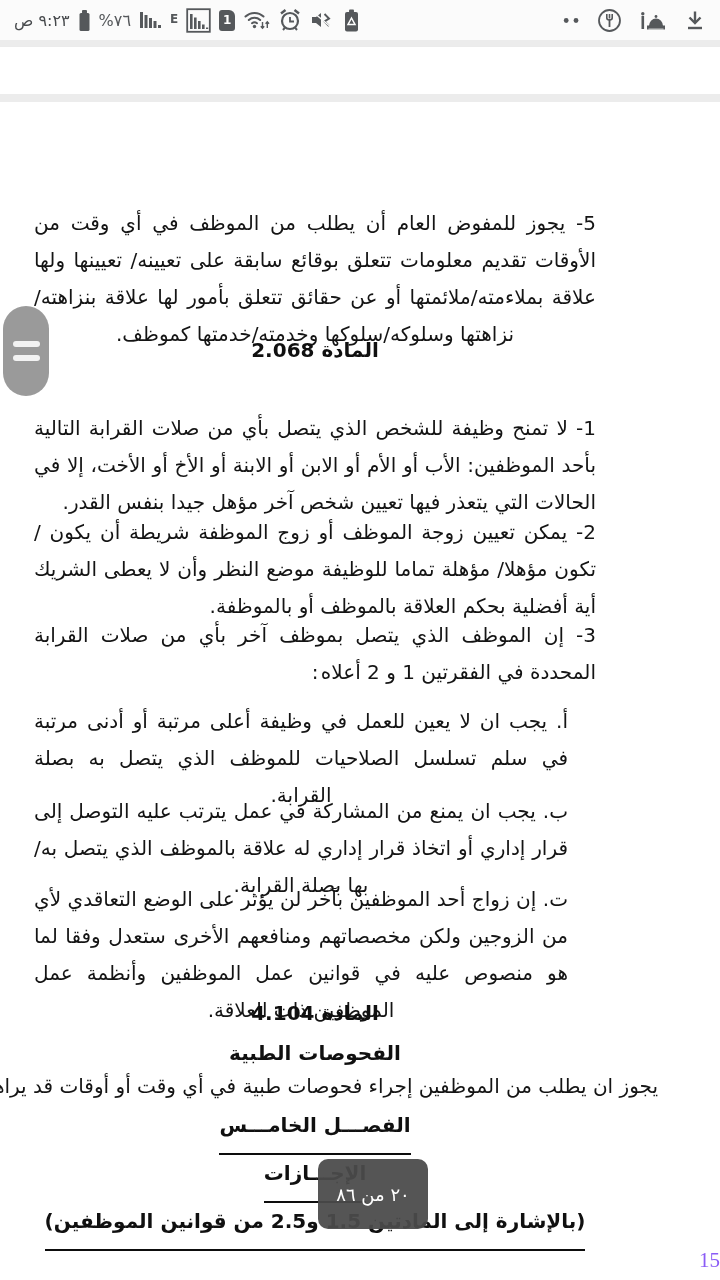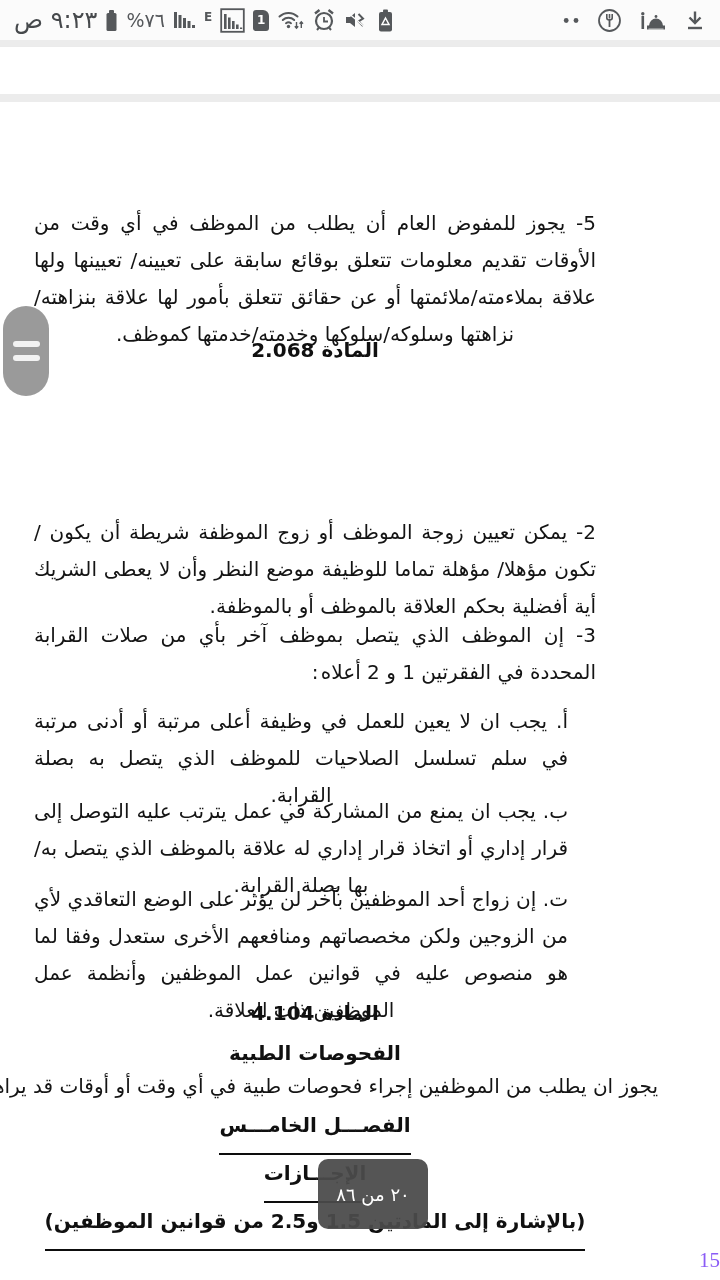--- a/index.html
+++ b/index.html
@@ -9,22 +9,22 @@
   }
   
   .statusbar{
     position:absolute;top:0;left:0;width:720px;height:40px;
     background:#fbfbfb;display:flex;align-items:center;
     justify-content:space-between;padding:0 14px;box-sizing:border-box;
     color:#55585b;
   }
   .sb-group{display:flex;align-items:center;gap:8px;}
   .sb-group.right{gap:17px;}
-  .sb-time{font-size:24px;color:#46494c;white-space:nowrap;}
-  .sb-batt{font-size:19px;white-space:nowrap;}
+  .sb-time{font-size:16px;color:#46494c;white-space:nowrap;}
+  .sb-batt{font-size:16px;white-space:nowrap;}
   .sb-e{font-size:12px;font-weight:bold;align-self:flex-start;margin-top:4px;}
   .sim-badge{
     width:16px;height:21px;background:#55585b;border-radius:3px 6px 3px 3px;
     color:#fff;font-size:12px;font-weight:bold;display:flex;
     align-items:center;justify-content:center;
   }
   .sb-icon{display:block;}
   
   .band-a{position:absolute;top:40px;left:0;width:720px;height:7px;background:#ececec;}
   .prev-page{position:absolute;top:47px;left:0;width:720px;height:47px;background:#ffffff;
@@ -151,20 +151,21 @@
 <div class="band-a"></div>
 <div class="prev-page"></div>
 <div class="band-b"></div>
 
 <div class="page">
 
   <div class="doc-block last-center" style="top:103px">5- يجوز للمفوض العام أن يطلب من الموظف في أي وقت من الأوقات تقديم معلومات تتعلق بوقائع سابقة على تعيينه/ تعيينها ولها علاقة بملاءمته/ملائمتها أو عن حقائق تتعلق بأمور لها علاقة بنزاهته/نزاهتها وسلوكه/سلوكها وخدمته/خدمتها كموظف.</div>
 
   <div class="doc-head" style="top:233px">المادة 2.068</div>
 
+  <div class="doc-block" style="top:308px">1- لا تمنح وظيفة للشخص الذي يتصل بأي من صلات القرابة التالية بأحد الموظفين: الأب أو الأم أو الابن أو الابنة أو الأخ أو الأخت، إلا في الحالات التي يتعذر فيها تعيين شخص آخر مؤهل جيدا بنفس القدر.</div>
 
   <div class="doc-block" style="top:412px">2- يمكن تعيين زوجة الموظف أو زوج الموظفة شريطة أن يكون / تكون مؤهلا/ مؤهلة تماما للوظيفة موضع النظر وأن لا يعطى الشريك أية أفضلية بحكم العلاقة بالموظف أو بالموظفة.</div>
 
   <div class="doc-block" style="top:515px">3- إن الموظف الذي يتصل بموظف آخر بأي من صلات القرابة المحددة في الفقرتين 1 و 2 أعلاه</div>
   <div class="doc-block colon-line" style="top:552px">:</div>
 
   <div class="doc-block last-center indent" style="top:601px">أ.  يجب ان لا يعين للعمل في وظيفة أعلى مرتبة أو أدنى مرتبة في سلم تسلسل الصلاحيات للموظف الذي يتصل به بصلة القرابة.</div>
 
   <div class="doc-block last-center indent" style="top:691px">ب. يجب ان يمنع من المشاركة في عمل يترتب عليه التوصل إلى قرار إداري أو اتخاذ قرار إداري له علاقة بالموظف الذي يتصل به/ بها بصلة القرابة.</div>
 

